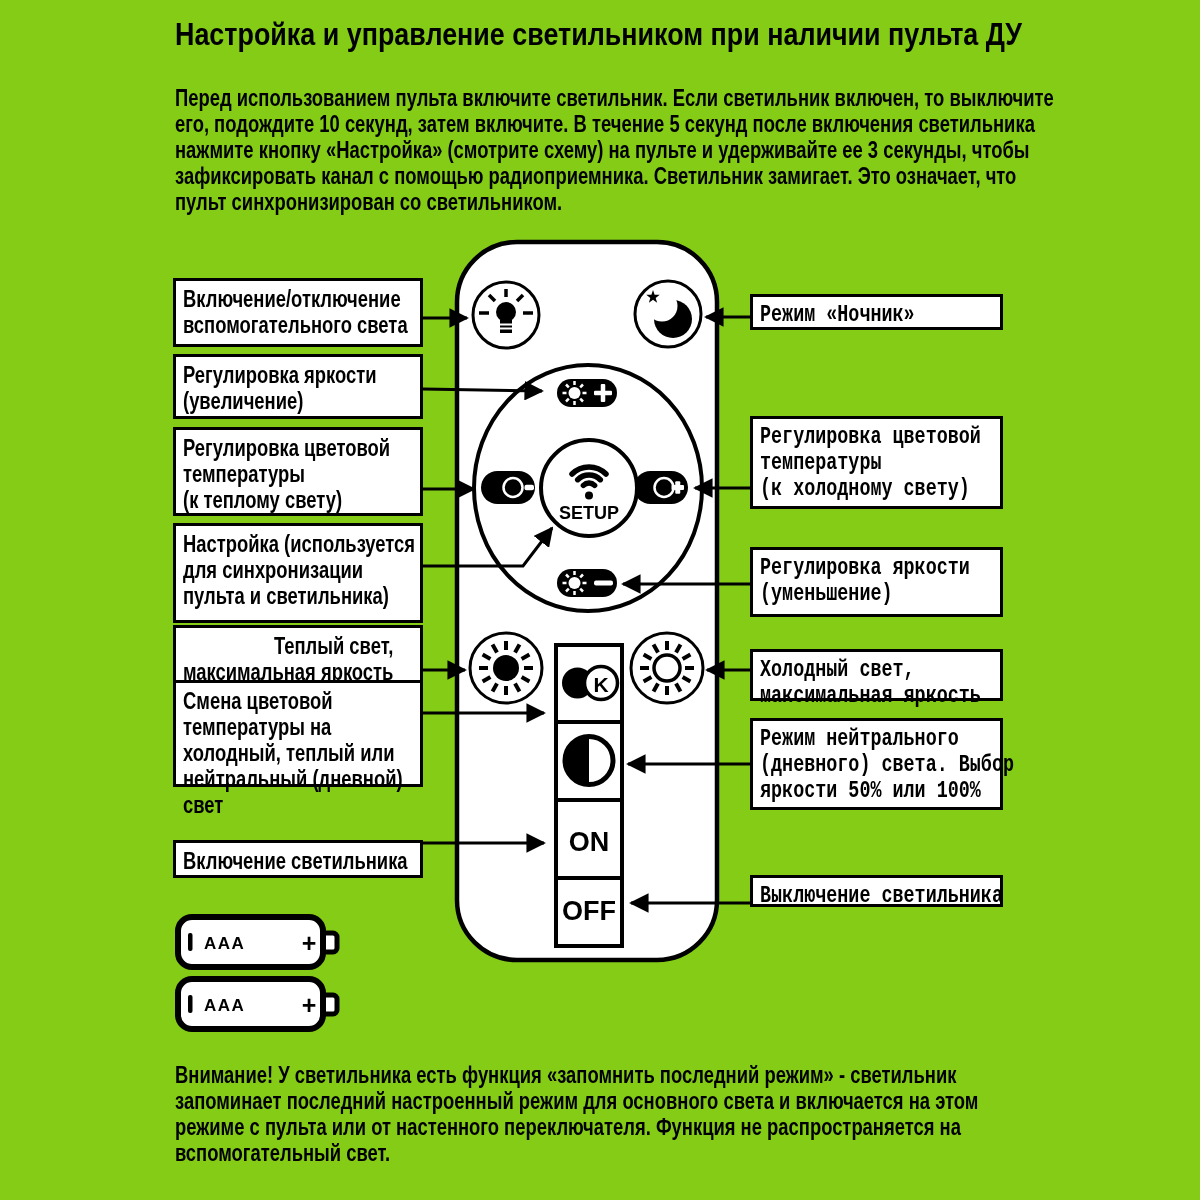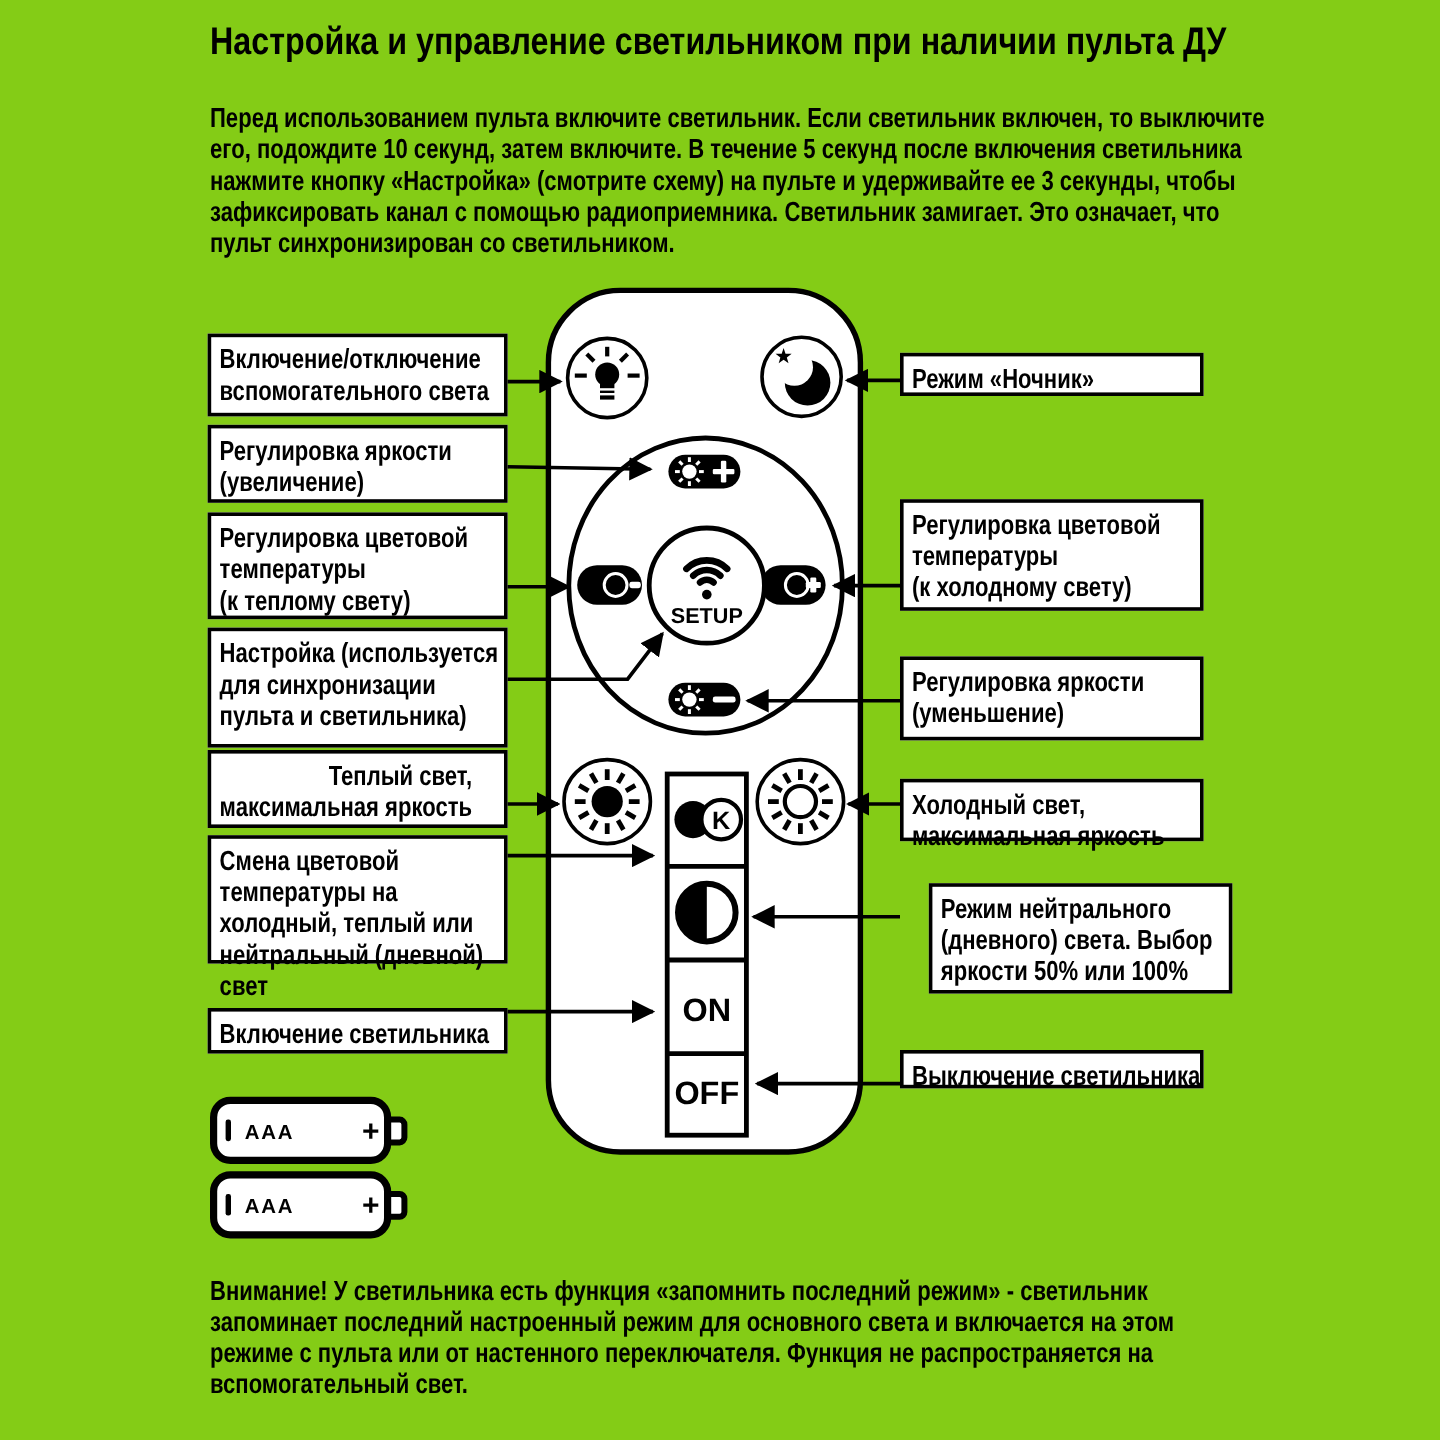--- a/index.html
+++ b/index.html
@@ -6,21 +6,21 @@
   .page{position:relative;width:1200px;height:1200px;background:#84cc16;overflow:hidden;
         font-family:"Liberation Sans","DejaVu Sans",sans-serif;font-weight:bold;color:#000;}
   .abs{position:absolute;}
   .sq{display:inline-block;transform:scaleX(0.80);transform-origin:0 0;white-space:pre;}
   .sq84{display:inline-block;transform:scaleX(0.84);transform-origin:0 0;white-space:pre;}
   .title{left:175px;top:16px;font-size:32px;line-height:36px;}
   .para{font-size:23px;line-height:26px;}
   .callout{position:absolute;border:3px solid #000;background:#fff;box-sizing:border-box;
            padding:5px 7px 2px 7px;font-size:23px;line-height:26px;overflow:visible;}
   .cl{left:173px;width:250px;}
-  .cr{left:750px;width:253px;}
+  .cr{left:750px;width:253px;font-family:Liberation Mono, monospace;}
   svg{position:absolute;left:0;top:0;}
   svg text{font-family:"Liberation Sans","DejaVu Sans",sans-serif;font-weight:bold;fill:#000;}
 </style>
 </head>
 <body>
 
 <div class="page">
 
   <div class="abs title"><span class="sq84">Настройка и управление светильником при наличии пульта ДУ</span></div>
 
@@ -35,36 +35,36 @@
   <div class="callout cl" style="top:354px;height:65px;"><span class="sq">Регулировка яркости
 (увеличение)</span></div>
   <div class="callout cl" style="top:427px;height:89px;"><span class="sq">Регулировка цветовой
 температуры
 (к теплому свету)</span></div>
   <div class="callout cl" style="top:523px;height:100px;"><span class="sq">Настройка (используется
 для синхронизации
 пульта и светильника)</span></div>
   <div class="callout cl" style="top:625px;height:65px;text-align:right;"><span class="sq">Теплый свет,
 максимальная яркость</span></div>
-  <div class="callout cl" style="top:696px;height:107px;"><span class="sq">Смена цветовой
+  <div class="callout cl" style="top:680px;height:107px;"><span class="sq">Смена цветовой
 температуры на
 холодный, теплый или
 нейтральный (дневной)
 свет</span></div>
   <div class="callout cl" style="top:840px;height:38px;"><span class="sq">Включение светильника</span></div>
 
   <div class="callout cr" style="top:294px;height:36px;"><span class="sq">Режим «Ночник»</span></div>
   <div class="callout cr" style="top:416px;height:93px;"><span class="sq">Регулировка цветовой
 температуры
 (к холодному свету)</span></div>
   <div class="callout cr" style="top:547px;height:70px;"><span class="sq">Регулировка яркости
 (уменьшение)</span></div>
   <div class="callout cr" style="top:649px;height:52px;"><span class="sq">Холодный свет,
 максимальная яркость</span></div>
-  <div class="callout cr" style="top:736px;height:92px;margin-left:24px;"><span class="sq">Режим нейтрального
+  <div class="callout cr" style="top:718px;height:92px;"><span class="sq">Режим нейтрального
 (дневного) света. Выбор
 яркости 50% или 100%</span></div>
   <div class="callout cr" style="top:875px;height:32px;"><span class="sq">Выключение светильника</span></div>
 
 
   <div class="abs para" style="left:175px;top:1062px;"><span class="sq">Внимание! У светильника есть функция «запомнить последний режим» - светильник
 запоминает последний настроенный режим для основного света и включается на этом
 режиме с пульта или от настенного переключателя. Функция не распространяется на
 вспомогательный свет.</span></div>
 

